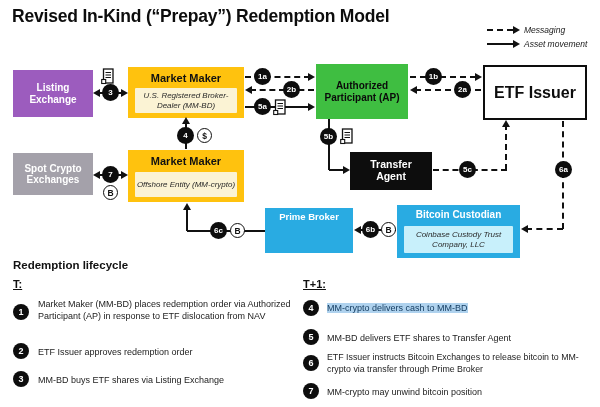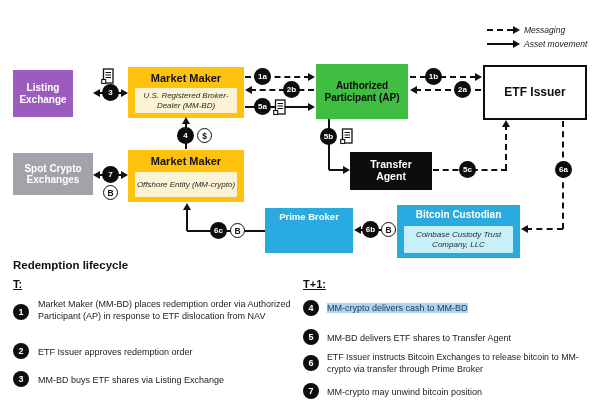--- a/index.html
+++ b/index.html
@@ -58,45 +58,46 @@
   .wm-sq-small { position:absolute; left:0; top:4px; width:8px; height:8px; background:#F6A21E; border-radius:2px; }
   .wm-sq-big { position:absolute; left:9px; top:9px; width:17px; height:17px; background:#F6A21E; border-radius:4px; }
   .wm-sq-hole { position:absolute; left:9px; top:9px; width:8px; height:8px; background:#fff; border-radius:1px; }
   .wm-text { font-size:17px; font-weight:800; color:rgba(175,175,175,0.9); letter-spacing:1px; }
 </style>
 </head>
 <body>
 
 <div class="stage">
 
+  <div class="page-title">Revised In-Kind (“Prepay”) Redemption Model</div>
 
   <div>
     <div class="hdash" style="left:487px;top:29px;width:26px;"></div>
     <div class="ah ah-r" style="left:513px;top:26px;"></div>
     <div class="legend-label" style="left:524px;top:25px;">Messaging</div>
     <div class="hline" style="left:487px;top:43px;width:26px;"></div>
     <div class="ah ah-r" style="left:513px;top:40px;"></div>
     <div class="legend-label" style="left:524px;top:39px;text-align:right;">Asset movement</div>
   </div>
 
-  <div class="box b-purple" style="left:13px;top:70px;width:60px;height:47px;">
+  <div class="box b-purple" style="left:13px;top:70px;width:80px;height:47px;">
     <div class="t" style="font-size:10px;">Listing Exchange</div>
   </div>
 
   <div class="box b-yellow" style="left:128px;top:67px;width:116px;height:51px;">
     <div class="t" style="font-size:11px;">Market Maker</div>
     <div class="sub sub-yellow" style="height:25px;">U.S. Registered Broker-Dealer (MM-BD)</div>
   </div>
 
   <div class="box b-green" style="left:316px;top:64px;width:92px;height:55px;padding:0 8px;">
     <div class="t" style="font-size:10px;">Authorized Participant (AP)</div>
   </div>
 
   <div class="box b-white" style="left:483px;top:65px;width:104px;height:55px;">
-    <div class="t" style="font-size:12px;">ETF Issuer</div>
+    <div class="t" style="font-size:16px;">ETF Issuer</div>
   </div>
 
   <div class="box b-gray" style="left:13px;top:153px;width:80px;height:42px;">
     <div class="t" style="font-size:10px;">Spot Crypto Exchanges</div>
   </div>
 
   <div class="box b-yellow" style="left:128px;top:150px;width:116px;height:52px;">
     <div class="t" style="font-size:11px;">Market Maker</div>
     <div class="sub sub-yellow" style="height:25px;">Offshore Entity (MM-crypto)</div>
   </div>

